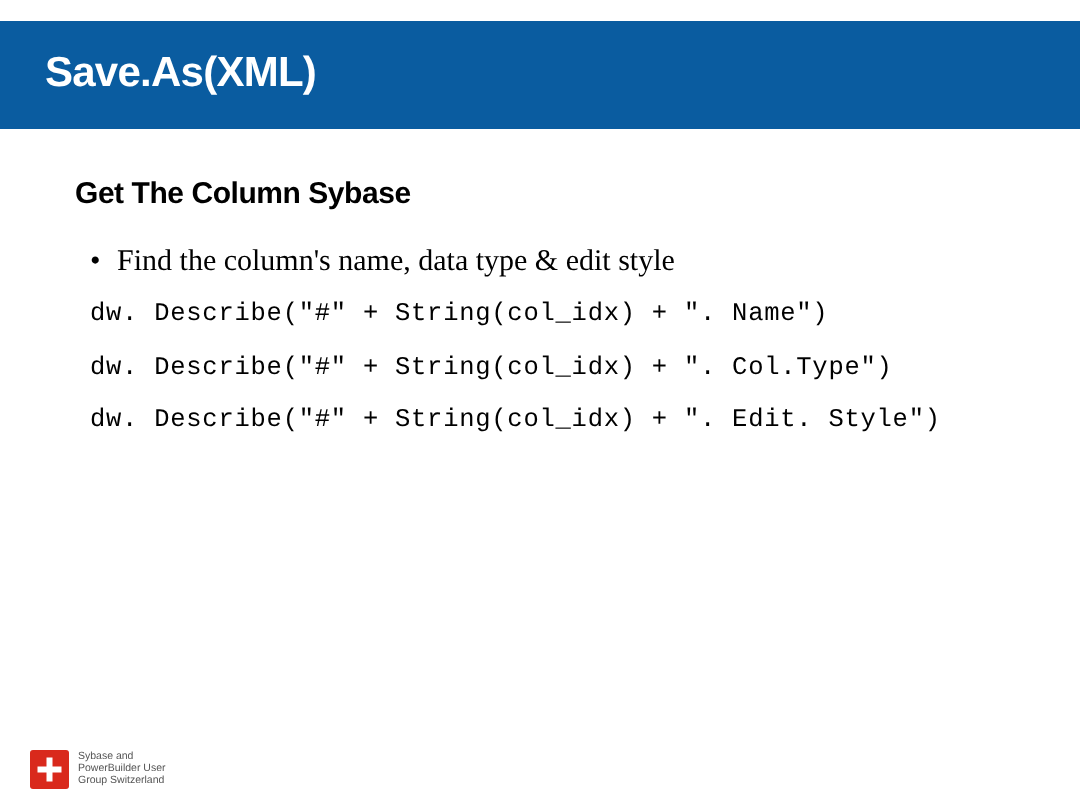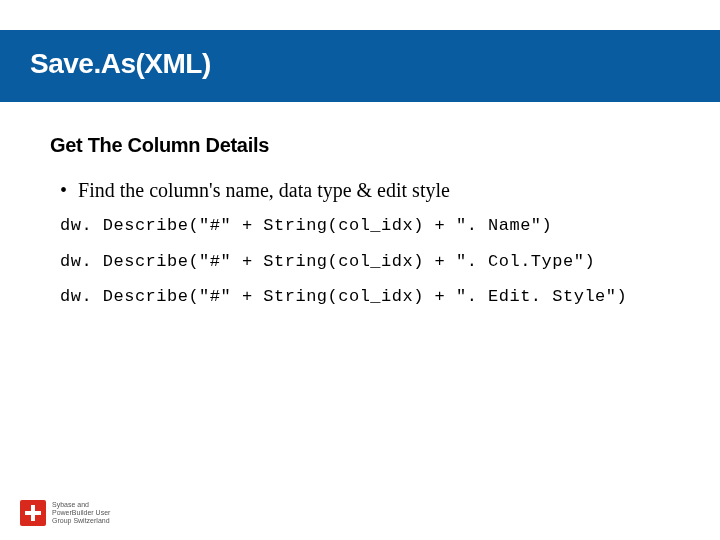--- a/index.html
+++ b/index.html
@@ -8,21 +8,21 @@
     height: 540px;
     background: #ffffff;
     font-family: Arial, Helvetica, sans-serif;
     position: relative;
     overflow: hidden;
   }
   .title-bar {
     background: #0a5ca0;
     color: #ffffff;
     padding: 18px 30px 22px 30px;
-    margin-top: 30px;
+    margin-top: 14px;
   }
   .title-bar h1 {
     font-size: 28px;
     font-weight: 900;
     letter-spacing: -0.5px;
     font-family: Arial, Helvetica, sans-serif;
   }
   .subheading {
     margin: 32px 0 22px 50px;
     font-size: 20px;
@@ -78,21 +78,21 @@
     font-family: Arial, Helvetica, sans-serif;
   }
 </style>
 </head>
 <body>
 
 <div class="title-bar">
   <h1>Save.As(XML)</h1>
 </div>
 
-<h2 class="subheading">Get The Column Details</h2>
+<h2 class="subheading">Get The Column Sybase</h2>
 
 <p class="bullet-line">Find the column's name, data type &amp; edit style</p>
 
 <div class="code-block">
   <span class="code-line">dw. Describe("#" + String(col_idx) + ". Name")</span>
   <span class="code-line">dw. Describe("#" + String(col_idx) + ". Col.Type")</span>
   <span class="code-line">dw. Describe("#" + String(col_idx) + ". Edit. Style")</span>
 </div>
 
 <div class="footer-logo">

